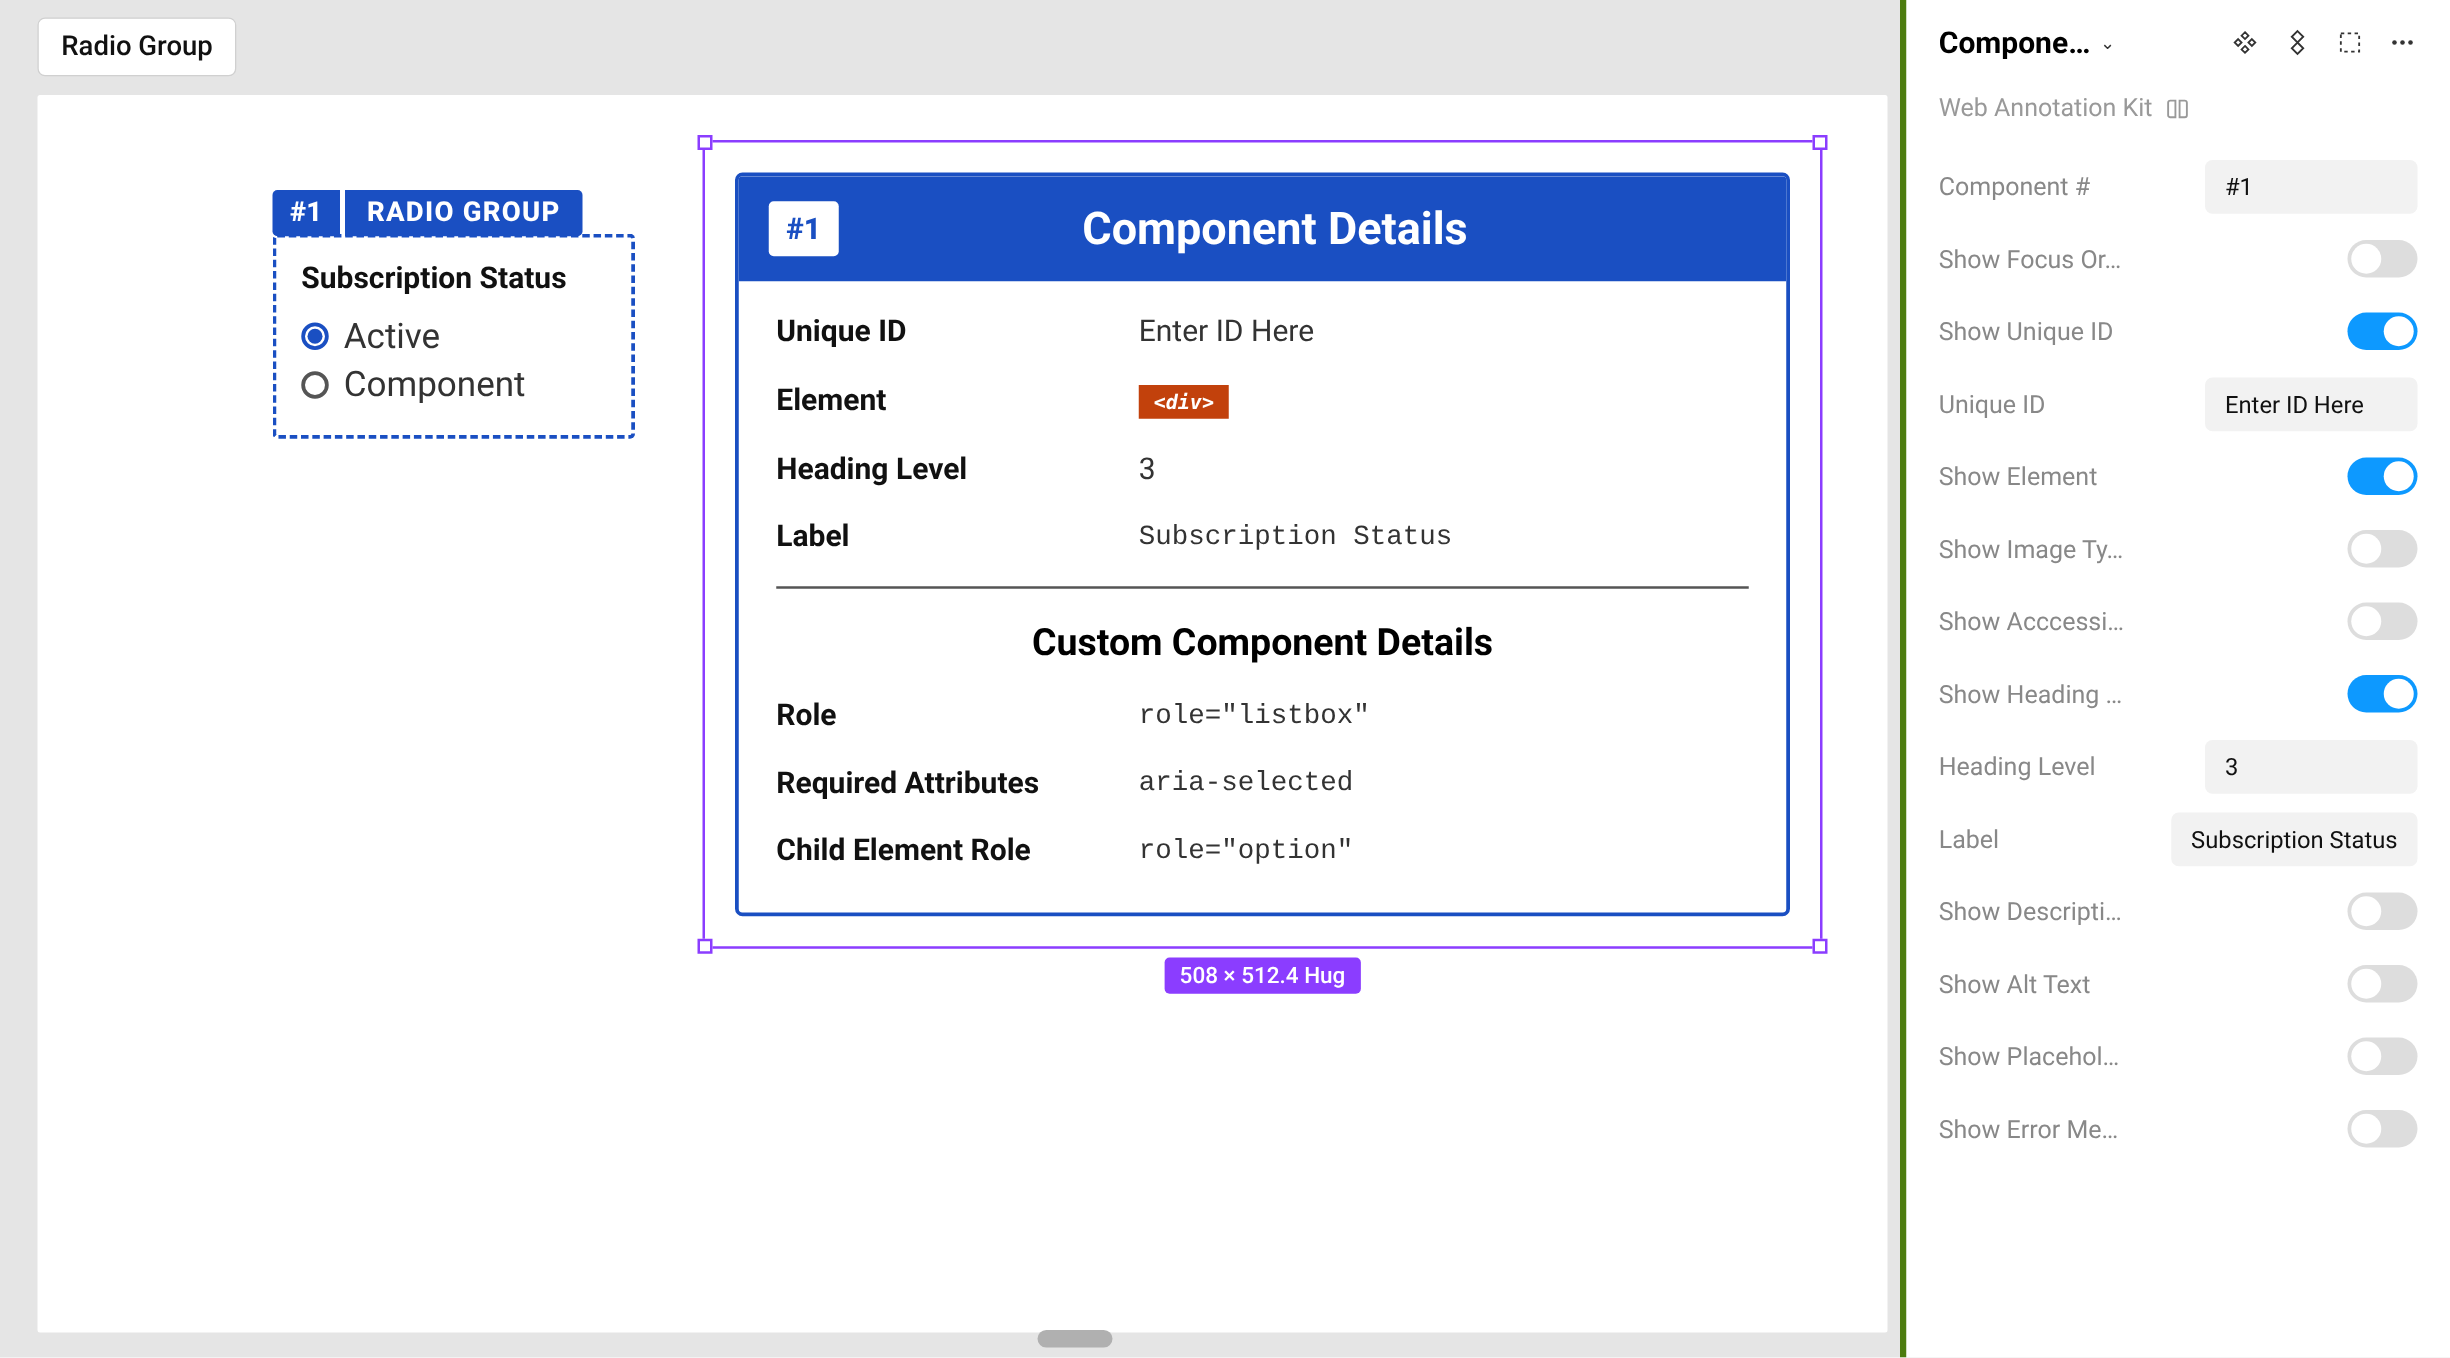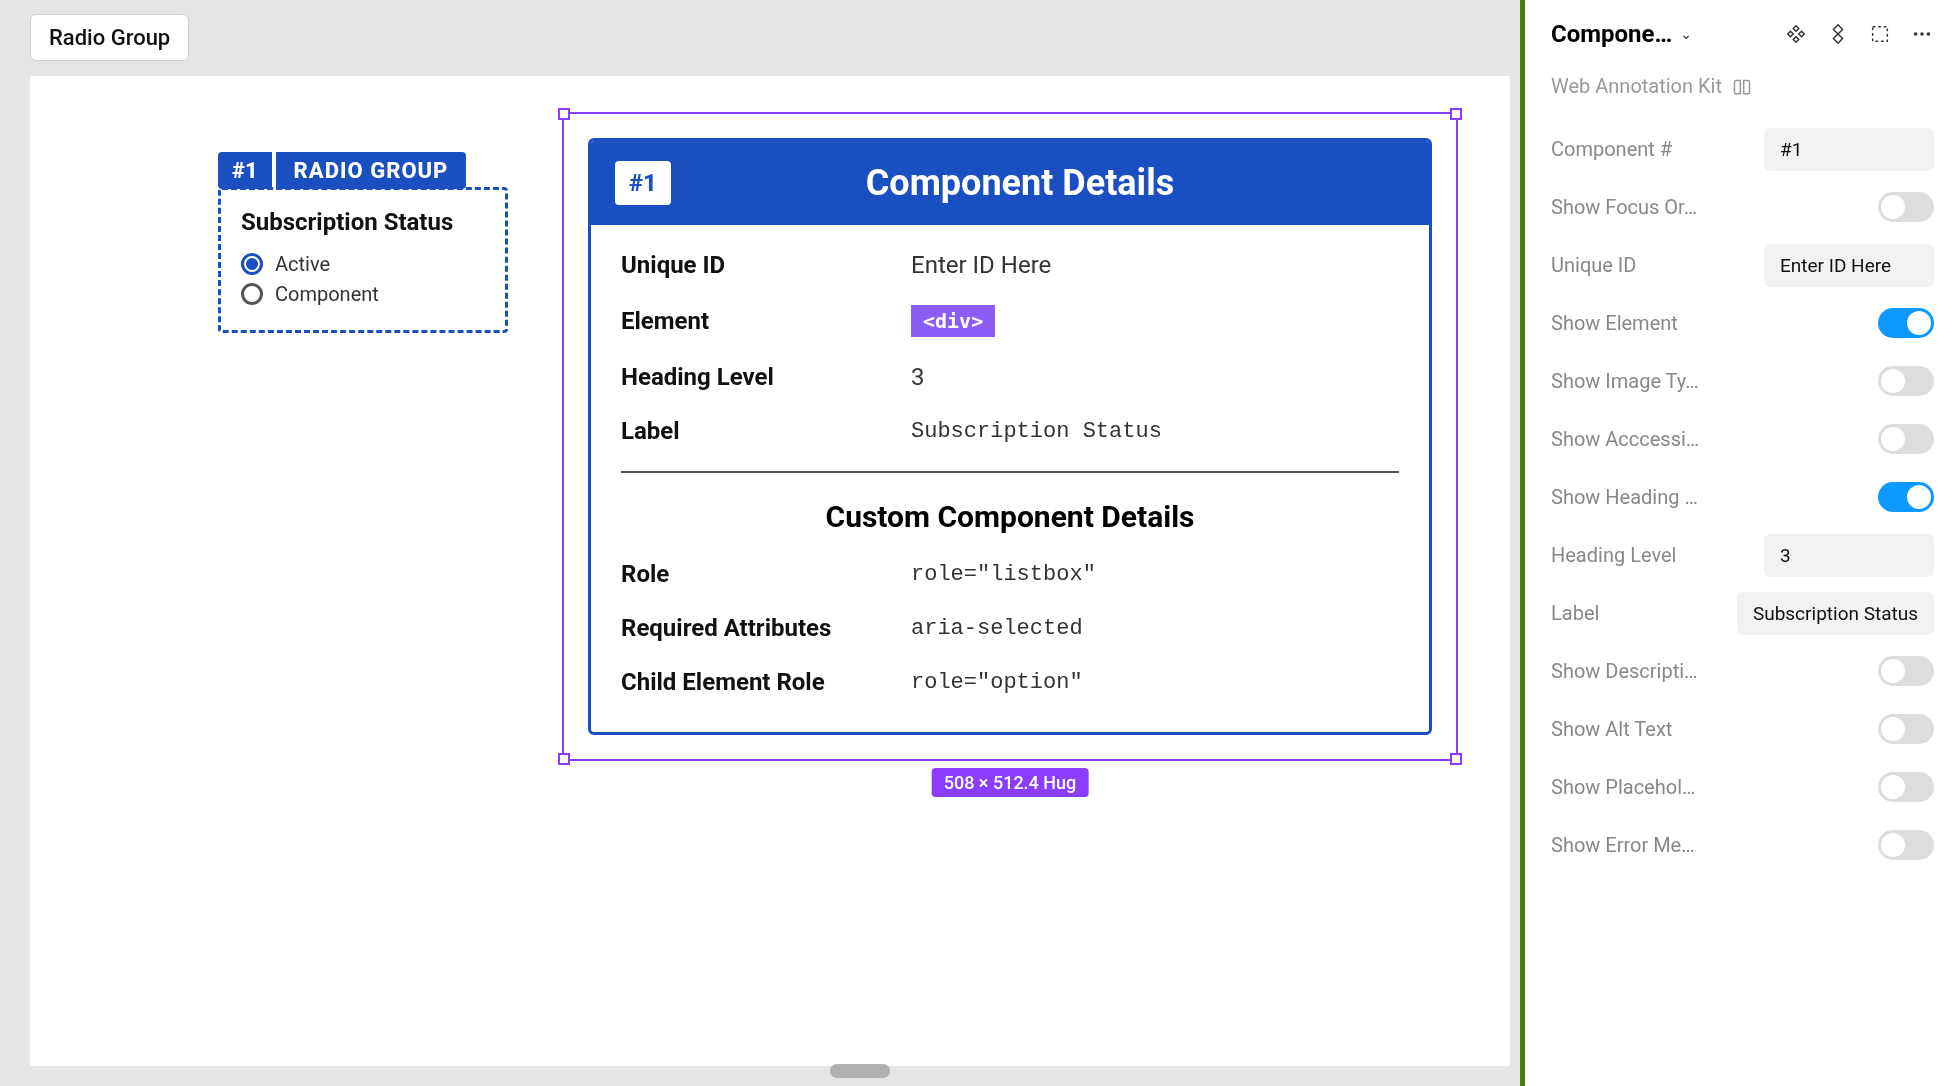--- a/index.html
+++ b/index.html
@@ -80,21 +80,21 @@
   .radio-box-title {
     font-weight: 700;
     font-size: 24px;
     color: #111;
     margin-bottom: 16px;
   }
   .radio-option {
     display: flex;
     align-items: center;
     gap: 12px;
-    font-size: 20px;
+    font-size: 28px;
     color: #333;
     margin-bottom: 6px;
   }
   .radio-circle {
     width: 22px;
     height: 22px;
     border-radius: 50%;
     border: 3px solid #555;
     display: flex;
     align-items: center;
@@ -180,27 +180,28 @@
   .detail-value {
     font-family: "SFMono-Regular", Consolas, "Liberation Mono", Menlo, monospace;
     font-size: 22px;
     color: #333;
   }
   .detail-value.sans {
     font-family: inherit;
     font-size: 24px;
   }
   .element-tag {
-    background: #8b5cf6;
+    background: #c2410c;
     color: #fff;
     font-family: "SFMono-Regular", Consolas, monospace;
-    font-size: 20px;
+    font-size: 16px;
     padding: 4px 12px;
     font-weight: 600;
     display: inline-block;
+    font-style: italic;
   }
   .details-divider {
     border: none;
     border-top: 2px solid #555;
     margin: 14px 0 26px 0;
   }
   .details-subheader {
     font-size: 30px;
     font-weight: 700;
     text-align: center;
@@ -466,20 +467,26 @@
           <div class="prop-label">Component #</div>
           <div class="prop-value-pill">#1</div>
         </div>
         <div class="prop-row">
           <div class="prop-label">Show Focus Or…</div>
           <div class="toggle">
             <div class="toggle-knob"></div>
           </div>
         </div>
         <div class="prop-row">
+          <div class="prop-label">Show Unique ID</div>
+          <div class="toggle on">
+            <div class="toggle-knob"></div>
+          </div>
+        </div>
+        <div class="prop-row">
           <div class="prop-label">Unique ID</div>
           <div class="prop-value-pill">Enter ID Here</div>
         </div>
         <div class="prop-row">
           <div class="prop-label">Show Element</div>
           <div class="toggle on">
             <div class="toggle-knob"></div>
           </div>
         </div>
         <div class="prop-row">

